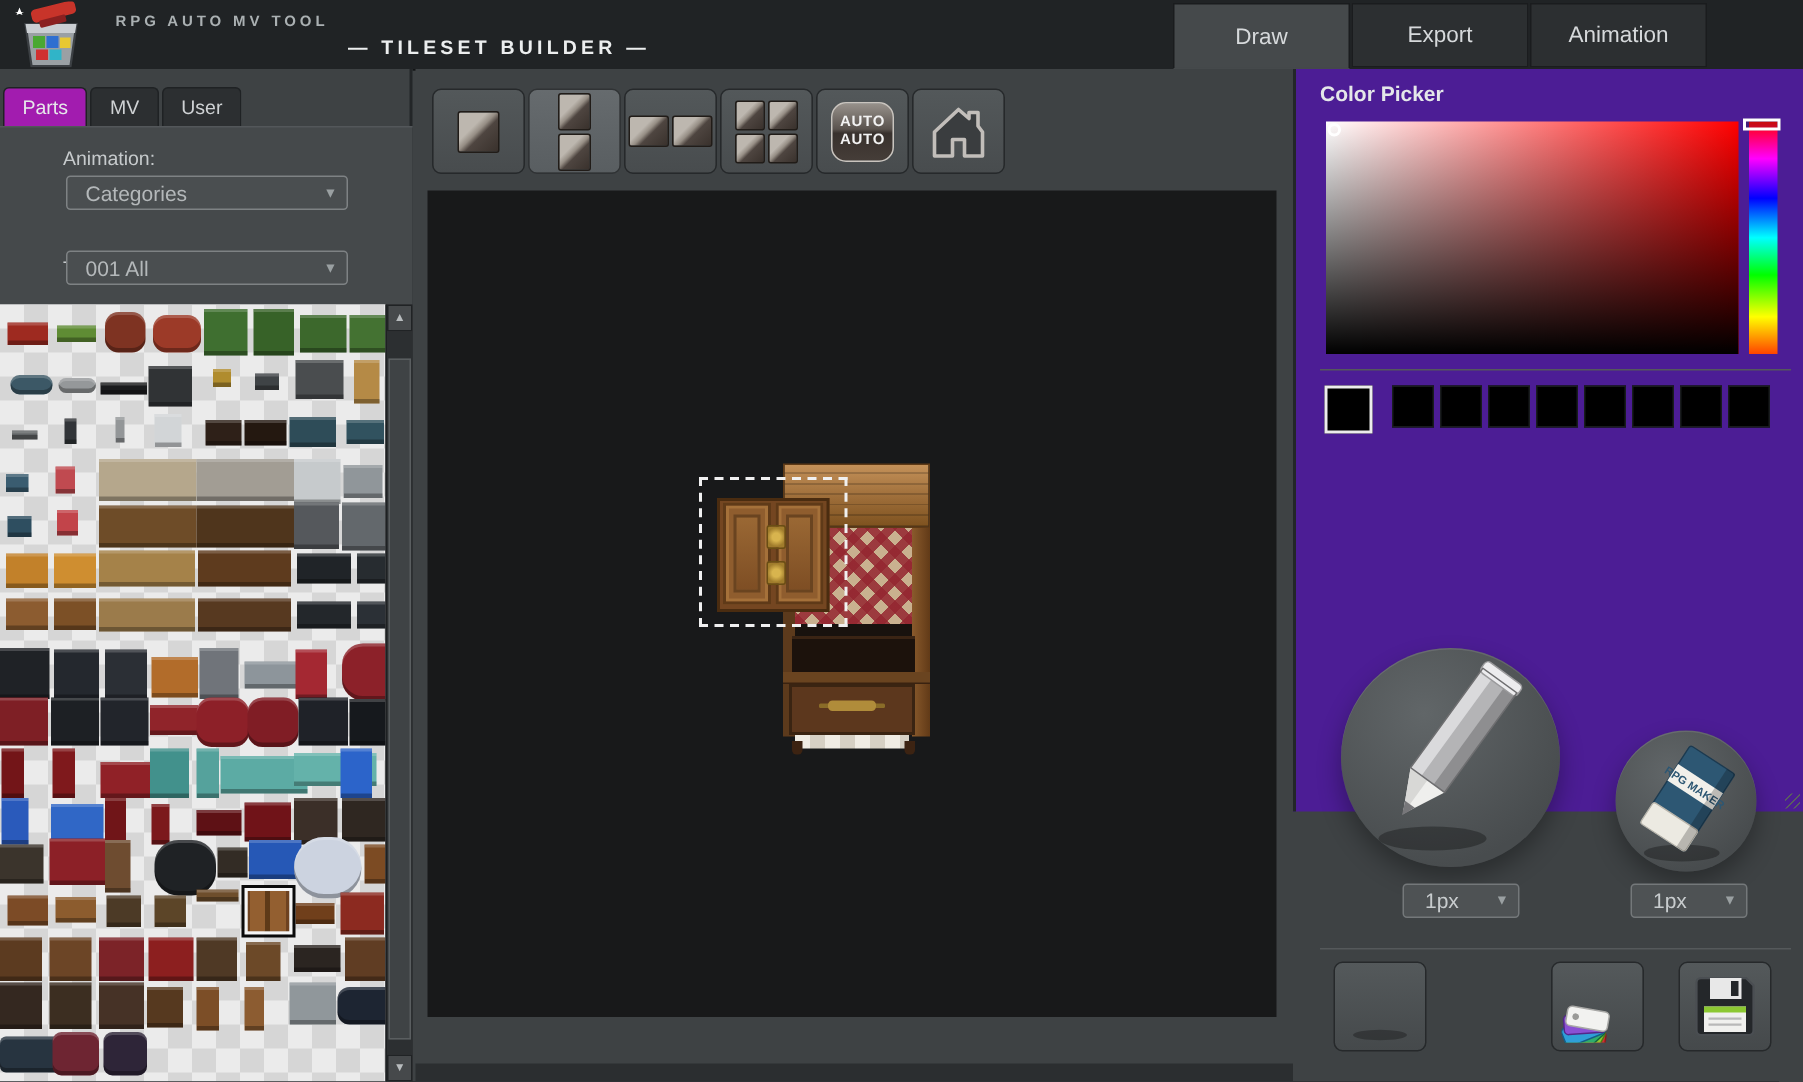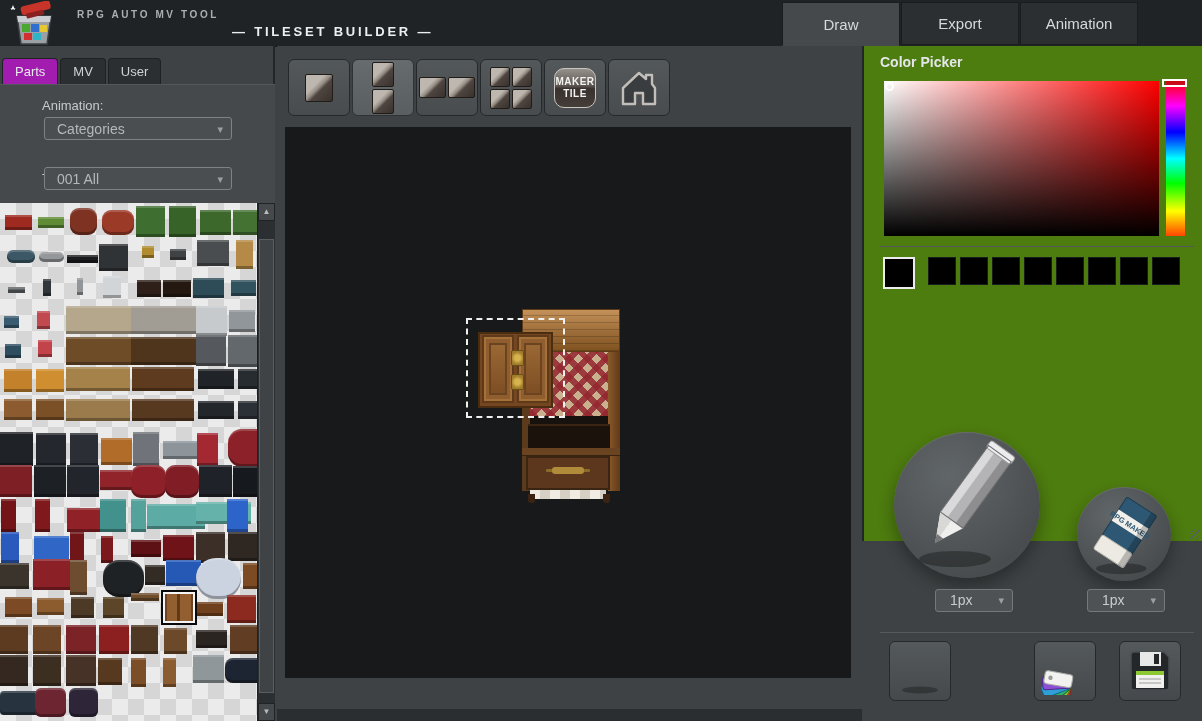--- a/index.html
+++ b/index.html
@@ -75,21 +75,21 @@
   .d-rail-m{position:absolute;left:0;top:139px;width:98px;height:8px;background:#6a4420;border-bottom:1px solid #3a2210;box-sizing:border-box;}
   .d-drawer{position:absolute;left:4px;top:147px;width:84px;height:34px;background:#5c371d;border:2px solid #3a2412;box-sizing:border-box;}
   .d-handle{position:absolute;left:24px;top:9px;width:32px;height:7px;background:#b08c3a;border-radius:3px;box-shadow:-8px 0 0 -2px #8a6c28,8px 0 0 -2px #8a6c28;}
   .d-base{position:absolute;left:8px;top:181px;width:76px;height:9px;background:repeating-linear-gradient(90deg,#f0ece4 0 10px,#d6d0c4 10px 20px);}
   .d-foot{position:absolute;top:185px;width:7px;height:9px;background:#3c2312;border-radius:0 0 3px 3px;}
   .cabinet{position:absolute;left:193px;top:205px;width:75px;height:76px;background:#744621;border:2px solid #4a2c10;box-sizing:border-box;}
   .c-door{position:absolute;top:1px;width:32px;height:68px;background:#8f5d2e;border:2px solid #5f3a18;box-sizing:border-box;box-shadow:inset 0 0 0 2px #a5713a;}
   .c-panel{position:absolute;left:5px;top:6px;right:5px;bottom:6px;border:2px solid #6a4420;background:linear-gradient(180deg,#9a6834,#7e4e24);}
   .c-hinge{position:absolute;left:31px;width:13px;height:16px;background:radial-gradient(circle at 50% 50%,#d8b44e 0 30%,#a07c2c 70%);border-radius:2px;border:1px solid #6a4e14;box-sizing:border-box;}
   
-  .right-panel{position:absolute;left:862px;top:46px;width:340px;height:495px;background:#4d7c0f;border-left:2px solid #232628;box-sizing:border-box;}
+  .right-panel{position:absolute;left:862px;top:46px;width:340px;height:495px;background:#4c1d95;border-left:2px solid #232628;box-sizing:border-box;}
   .cp-title{position:absolute;left:16px;top:8px;font-size:14px;font-weight:bold;color:#e4e7e9;}
   .sv-square{position:absolute;left:20px;top:35px;width:275px;height:155px;cursor:crosshair;
       background:linear-gradient(to bottom,rgba(0,0,0,0),#000),linear-gradient(to right,#fff,#f00);}
   .sv-cursor{position:absolute;left:1px;top:1px;width:9px;height:9px;border:2px solid #fff;border-radius:50%;box-sizing:border-box;}
   .hue-bar{position:absolute;left:302px;top:35px;width:19px;height:155px;cursor:pointer;
       background:linear-gradient(to bottom,#f00 0%,#f0f 16%,#00f 33%,#0ff 50%,#0f0 66%,#ff0 84%,#f40 100%);}
   .hue-cursor{position:absolute;left:-4px;top:-2px;width:25px;height:8px;border:2px solid #fff;box-sizing:border-box;background:rgba(40,40,40,.25);}
   .hdiv{position:absolute;left:16px;width:314px;height:1px;background:#55595b;}
   .swatch-sel{position:absolute;left:19px;top:211px;width:28px;height:28px;border:2px solid #ececec;box-sizing:content-box;cursor:pointer;}
   .swatch-row{position:absolute;left:64px;top:211px;display:flex;gap:4px;}
@@ -298,21 +298,21 @@
       </div>
       <div class="tool-btn">
         <div class="icon-quad">
           <div class="ti" style="height:18px;"></div>
             <div class="ti" style="height:18px;"></div>
           <div class="ti" style="height:18px;"></div>
             <div class="ti" style="height:18px;"></div>
         </div>
       </div>
       <div class="tool-btn">
-        <div class="autotile-badge">MAKER TILE</div>
+        <div class="autotile-badge">AUTO AUTO</div>
       </div>
       <div class="tool-btn">
         <svg width="44" height="40" viewBox="0 0 44 40">
           <path d="M6 20 L22 5 L29 11 V7 h6 v9 L38 20 V36 H26 V25 H18 V36 H6 Z" fill="#3a3d3f" stroke="#c2beba" stroke-width="2.4" stroke-linejoin="round"></path>
         </svg>
       </div>
     </div>
 
     <div class="draw-canvas">
 

